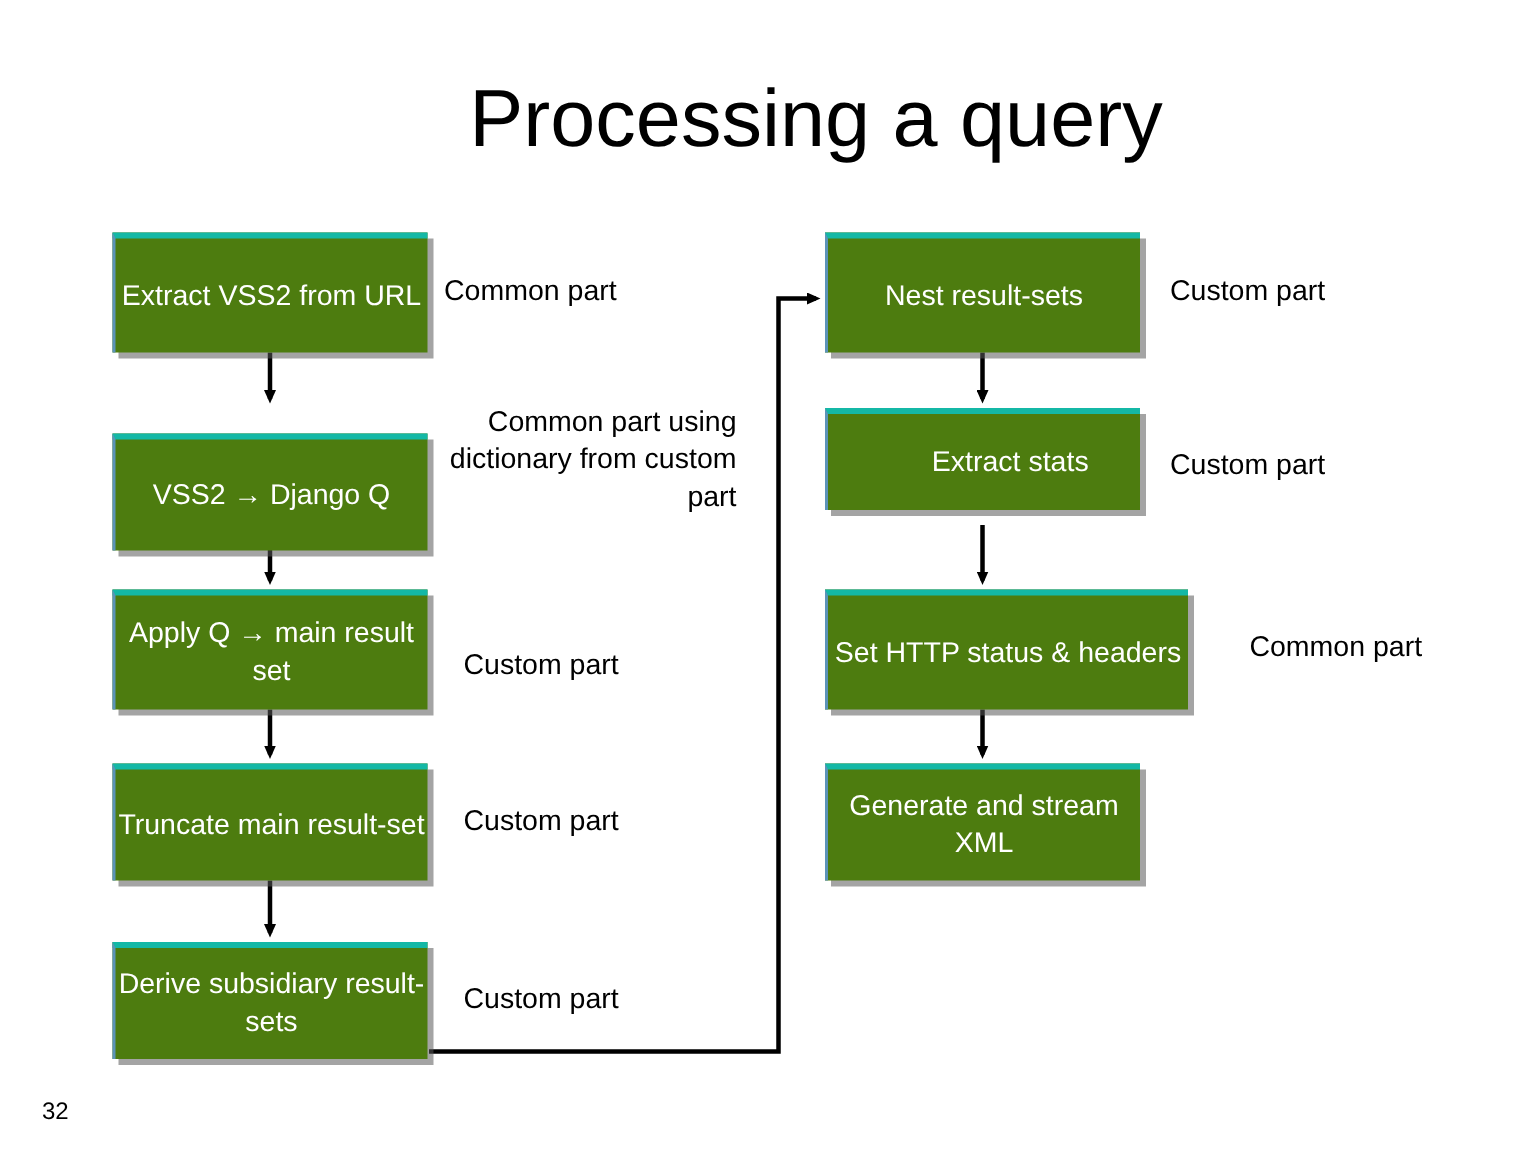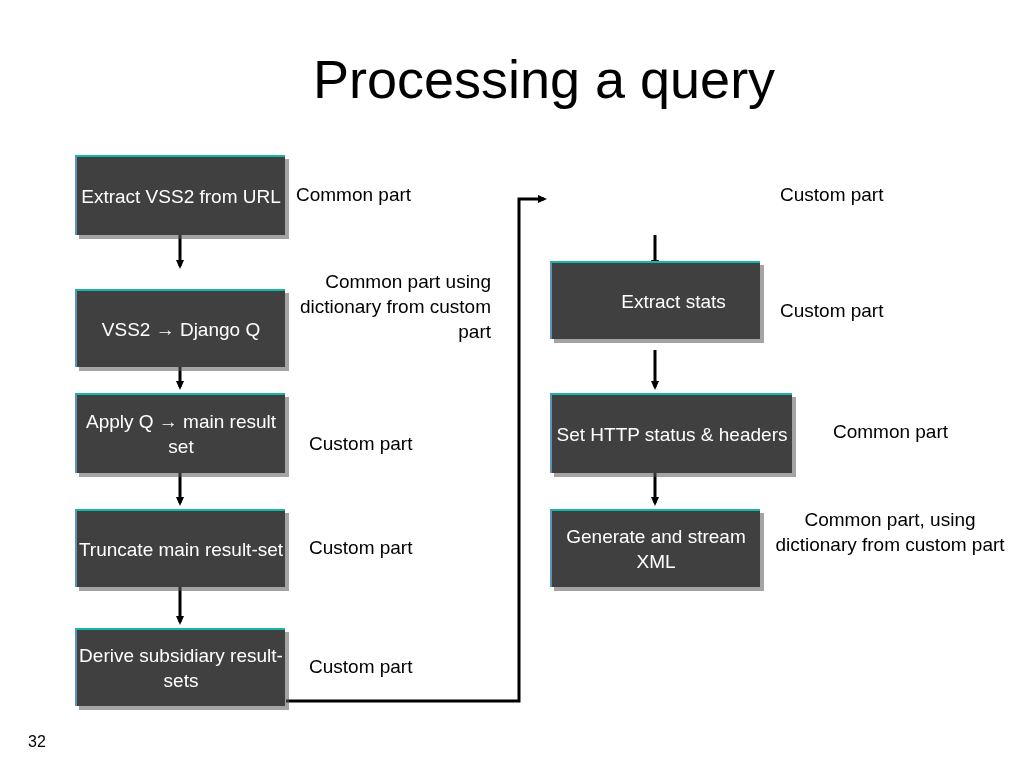--- a/index.html
+++ b/index.html
@@ -28,29 +28,29 @@
     text-align: center;
     font-size: 54px;
     color: #000000;
     font-weight: normal;
     letter-spacing: 0px;
     padding-left: 32px;
   }
   .node {
     position: absolute;
     box-sizing: border-box;
-    background: #404040;
+    background: #4d7c0f;
     color: #ffffff;
     font-size: 19px;
     line-height: 25px;
     text-align: center;
     display: flex;
     align-items: center;
     justify-content: center;
-    border-top: 2px solid #14b8a6;
+    border-top: 4px solid #14b8a6;
     border-left: 2px solid #5b93b8;
     box-shadow: 4px 4px 0 rgba(90,90,90,0.55);
   }
   .note {
     position: absolute;
     color: #000000;
     font-size: 19px;
     line-height: 25px;
   }
   .note.left {
@@ -105,24 +105,24 @@
   <div class="node" style="left:75px; top:393px; width:210px; height:80px;">Apply Q → main result set</div>
   <div class="node" style="left:75px; top:628px; width:210px; height:78px;">Derive subsidiary result-sets</div>
   <div class="node" style="left:75px; top:509px; width:210px; height:78px;">Truncate main result-set</div>
 
   <div class="note left" style="left:296px; top:182px; width:205px;">Common part</div>
   <div class="note left" style="left:291px; top:269px; width:200px;text-align:right;">Common part using dictionary from custom part</div>
   <div class="note left" style="left:309px; top:431px; width:200px;">Custom part</div>
   <div class="note left" style="left:309px; top:535px; width:200px;">Custom part</div>
   <div class="note left" style="left:309px; top:654px; width:200px;">Custom part</div>
 
-  <div class="node" style="left:550px; top:261px; width:210px; height:78px;padding-left:35px;">Extract stats</div>
+  <div class="node" style="left:550px; top:155px; width:210px; height:80px;">Nest result-sets</div>
+  <div class="node" style="left:550px; top:272px; width:210px; height:68px;padding-left:35px;">Extract stats</div>
   <div class="node" style="left:550px; top:393px; width:242px; height:80px;">Set HTTP status &amp; headers</div>
   <div class="node" style="left:550px; top:509px; width:210px; height:78px;">Generate and stream XML</div>
 
   <div class="note left" style="left:780px; top:182px; width:230px;">Custom part</div>
   <div class="note left" style="left:780px; top:298px; width:230px;">Custom part</div>
   <div class="note center" style="left:773px; top:419px; width:235px;">Common part</div>
-  <div class="note center" style="left:766px; top:507px; width:248px;">Common part, using dictionary from custom part</div>
 
   <div id="pagenum">32</div>
 
 </div>
 
 </body></html>

